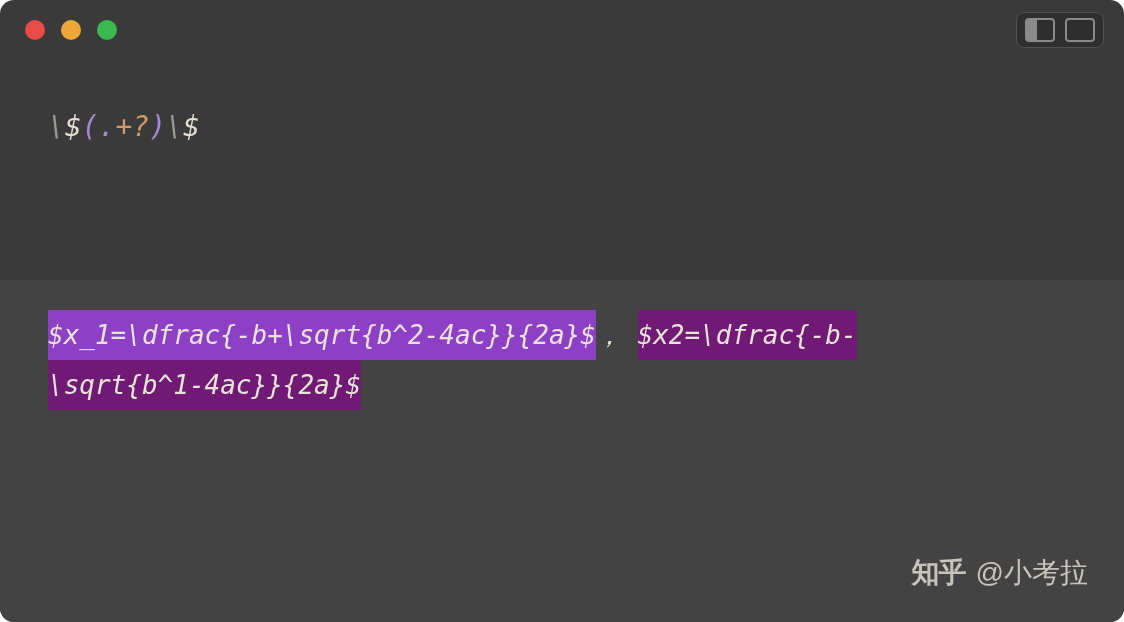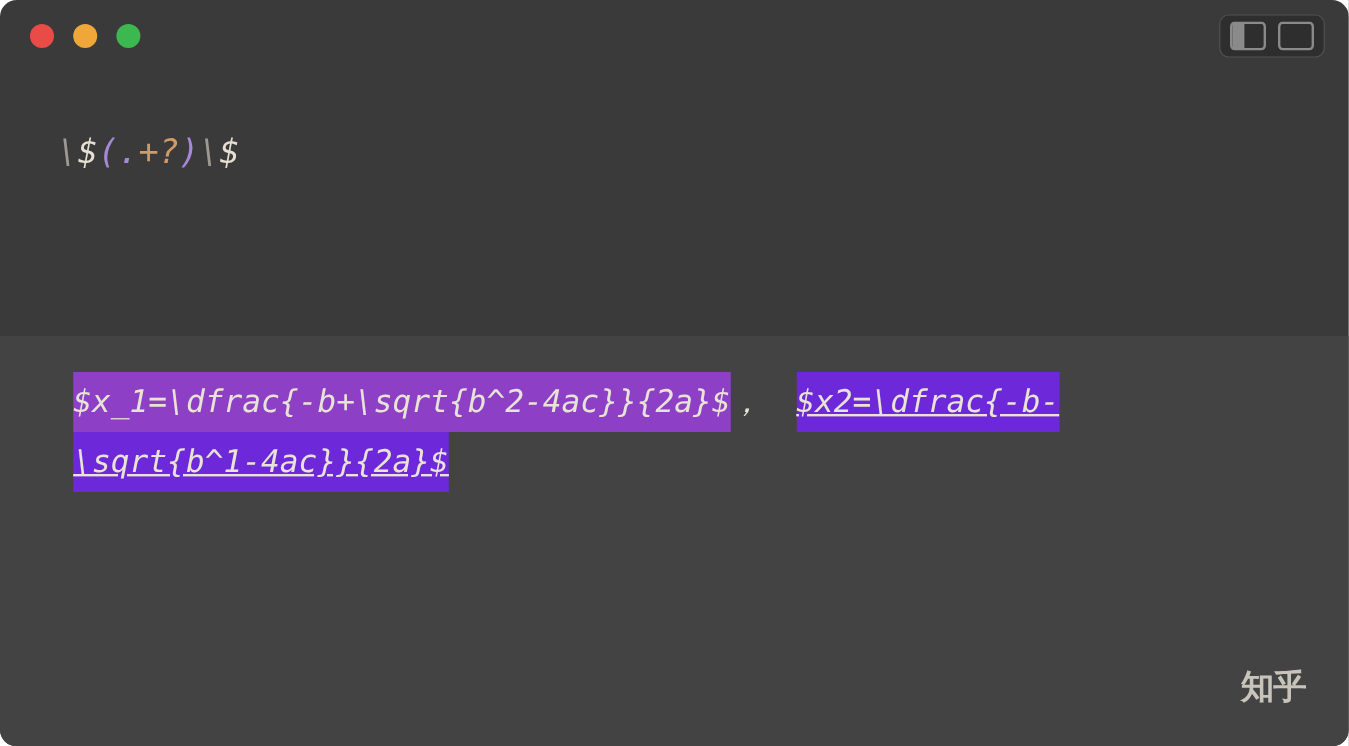--- a/index.html
+++ b/index.html
@@ -79,28 +79,26 @@
     .test-text {
       font-size: 26px;
       font-style: italic;
       color: #e8e3d7;
       line-height: 50px;
       word-break: break-all;
     }
     .match {
       display: inline;
       padding: 10px 0;
-      margin-left: 13px;
     }
     .match-purple {
       background: #8d3fc6;
     }
     .match-blue {
-      background: #6d28d9;
-      text-decoration: underline;
+      background: #701a75;
     }
     .separator {
       color: #e8e3d7;
     }
     .watermark {
       position: absolute;
       bottom: 30px;
       right: 36px;
       font-size: 28px;
       color: #c9c4bb;
@@ -144,15 +142,16 @@
 
   <div class="regex-pane">
     <div class="regex-text" id="regex-text"><span class="escape">\</span><span class="literal">$</span><span class="paren">(</span><span class="dot">.</span><span class="quant">+?</span><span class="paren">)</span><span class="escape">\</span><span class="literal">$</span></div>
   </div>
 
   <div class="test-pane">
     <div class="test-text"><span class="match match-purple">$x_1=\dfrac{-b+\sqrt{b^2-4ac}}{2a}$</span><span class="separator">，</span> <span class="match match-blue">$x2=\dfrac{-b-</span><br><span class="match match-blue">\sqrt{b^1-4ac}}{2a}$</span></div>
 
     <div class="watermark">
       <span class="watermark-logo">知乎</span>
+      <span>@小考拉</span>
     </div>
   </div>
 </div>
 
 </body></html>

